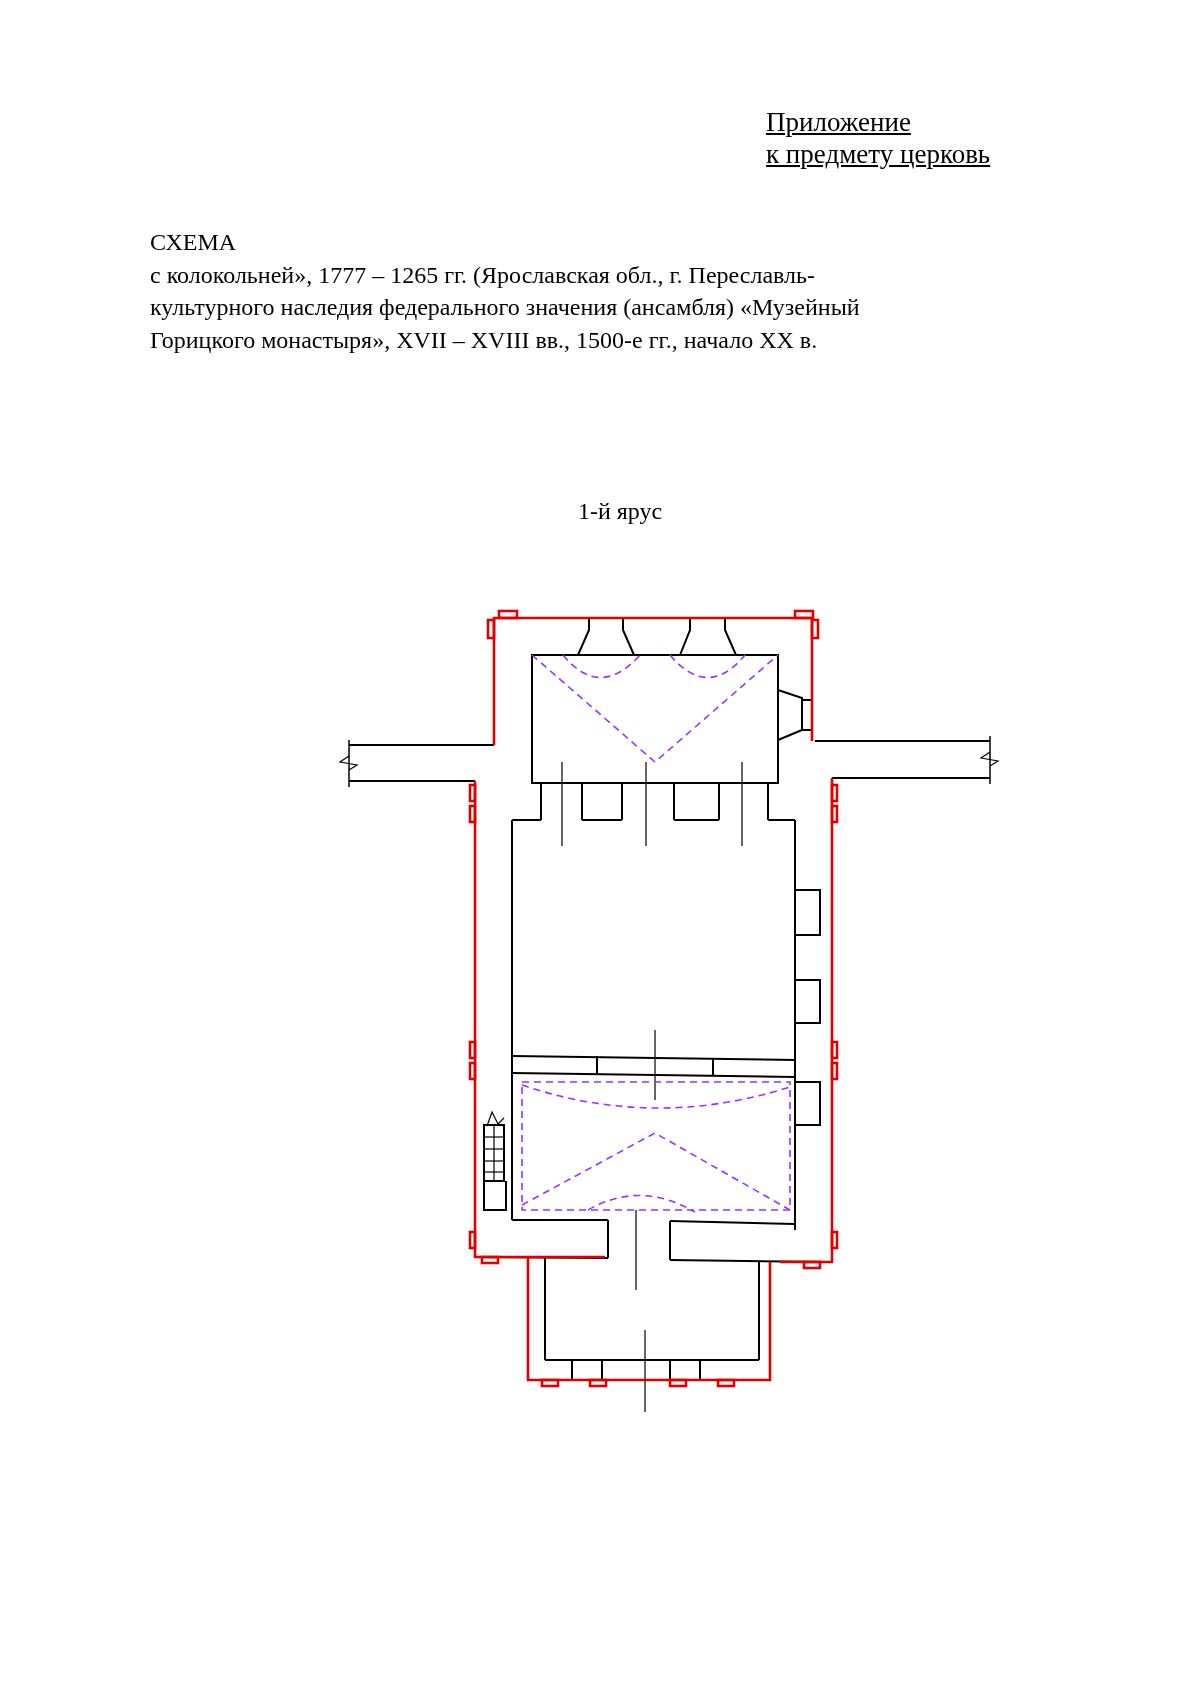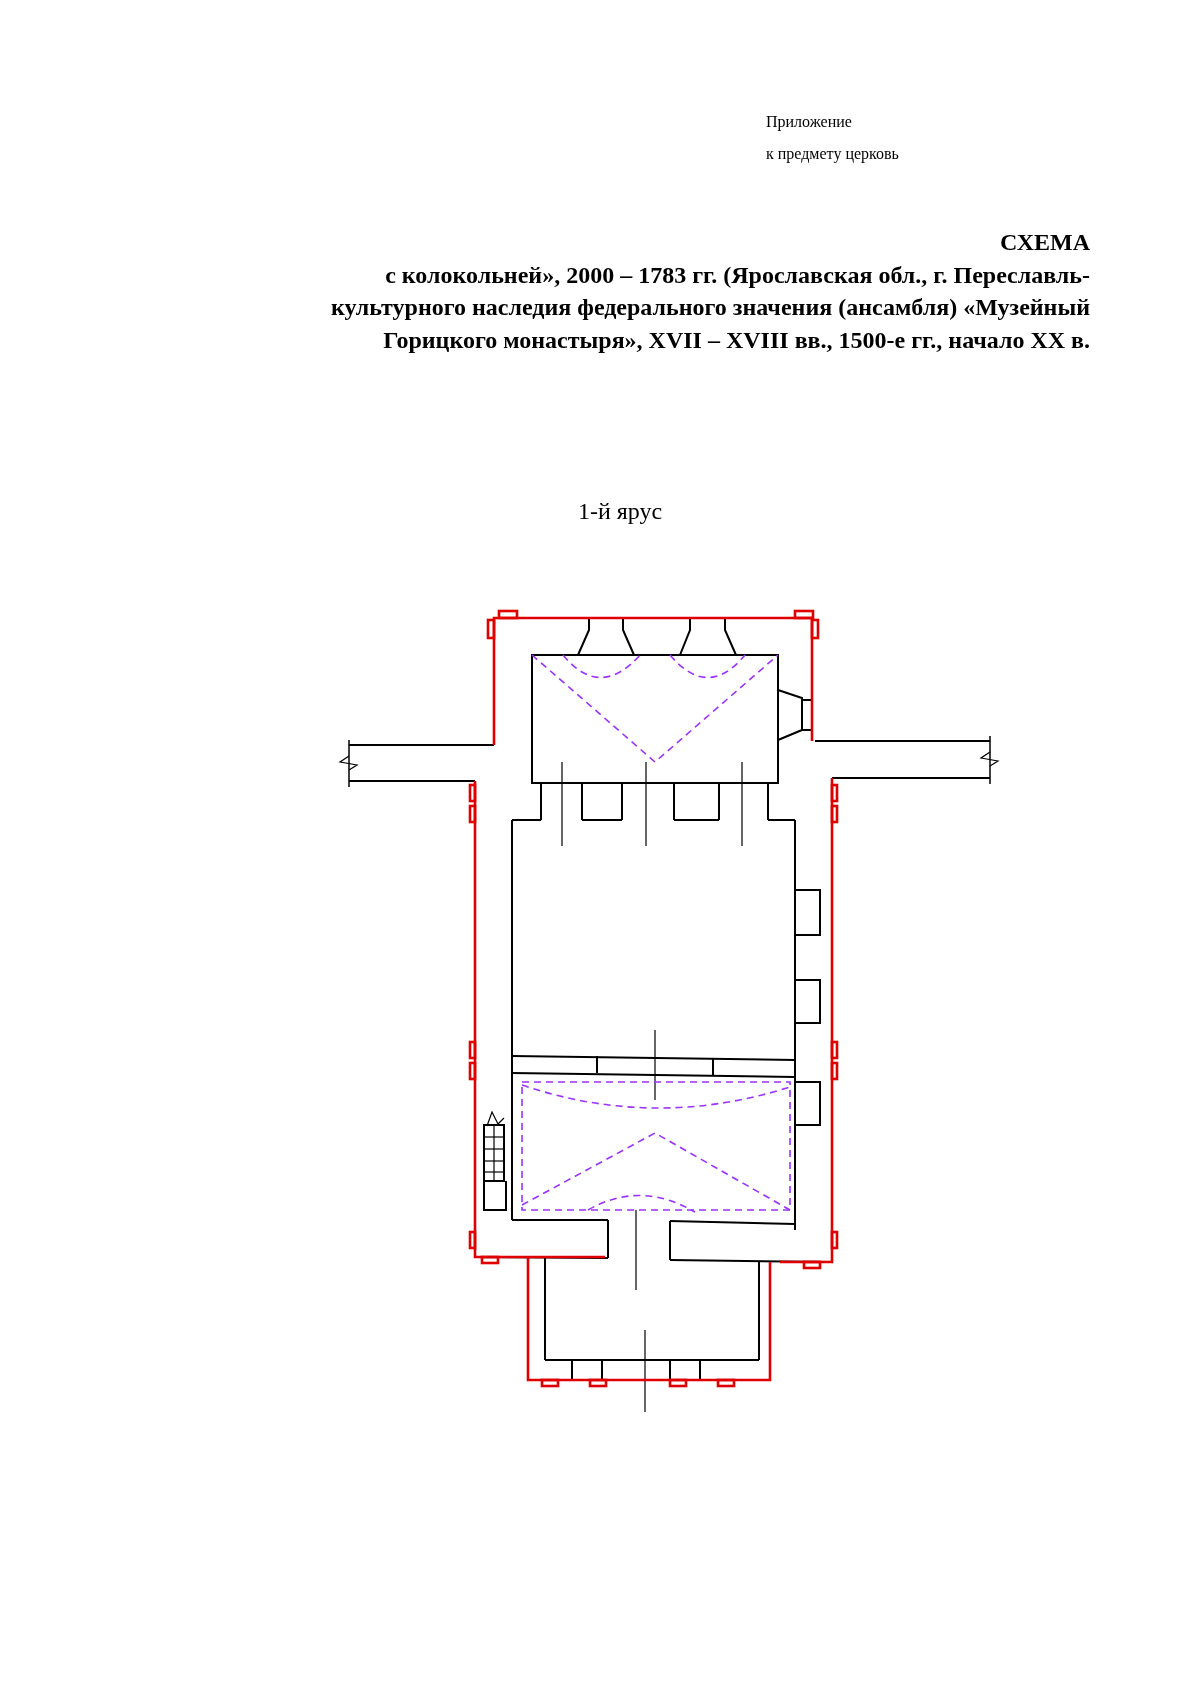--- a/index.html
+++ b/index.html
@@ -1,33 +1,33 @@
 <!DOCTYPE html>
 <html><head>
 <meta charset="utf-8">
 <style>
   html, body { margin: 0; padding: 0; background: #ffffff; }
   body { width: 1200px; height: 1698px; position: relative; overflow: hidden; font-family: "Liberation Serif", "DejaVu Serif", serif; color: #000; }
-  .appendix { position: absolute; left: 766px; top: 106px; font-size: 16px; line-height: 32px; }
-  .title-block { position: absolute; left: 150px; top: 226px; width: 940px; text-align: right; font-weight: bold; font-size: 24px; line-height: 32.5px; }
+  .appendix { position: absolute; left: 766px; top: 106px; font-size: 27px; line-height: 32px; text-decoration: underline; }
+  .title-block { position: absolute; left: 150px; top: 226px; width: 940px; text-align: left; font-weight: normal; font-size: 24px; line-height: 32.5px; }
   .title-block div { white-space: nowrap; }
   .tier { position: absolute; left: 0; width: 1240px; top: 498px; text-align: center; font-size: 24px; }
   svg.plan { position: absolute; left: 0; top: 0; }
 </style>
 </head>
 <body>
 
 <div class="appendix">
   <div>Приложение</div>
   <div>к предмету церковь</div>
 </div>
 
 <div class="title-block">
   <div>СХЕМА</div>
-  <div>с колокольней», 2000 – 1783 гг. (Ярославская обл., г. Переславль-</div>
+  <div>с колокольней», 1777 – 1265 гг. (Ярославская обл., г. Переславль-</div>
   <div>культурного наследия федерального значения (ансамбля) «Музейный</div>
   <div>Горицкого монастыря», XVII – XVIII вв., 1500-е гг., начало XX в.</div>
 </div>
 
 <div class="tier">1-й ярус</div>
 
 <svg class="plan" width="1200" height="1698" viewBox="0 0 1200 1698">
 
   <g stroke="#000" stroke-width="2" fill="none">
     <line x1="349" y1="745" x2="494" y2="745"></line>

